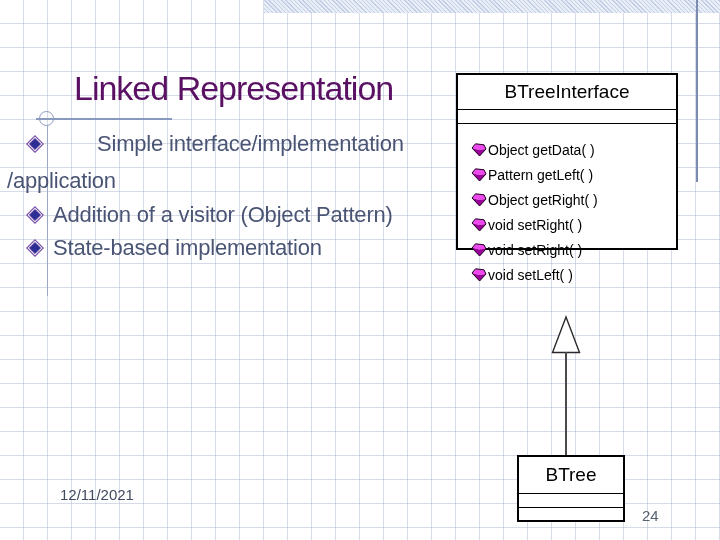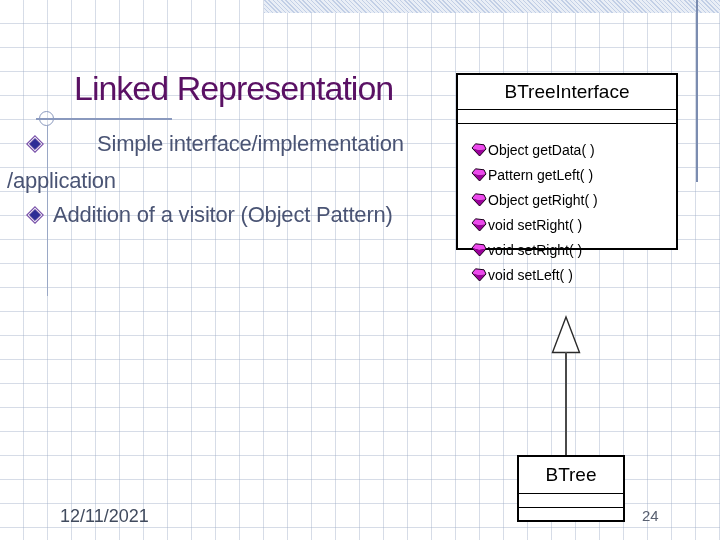--- a/index.html
+++ b/index.html
@@ -52,21 +52,21 @@
 
   .tri{position:absolute;left:551px;top:315px;width:30px;height:39px;}
   .connector{position:absolute;left:565px;top:352px;width:1.5px;height:104px;background:#4a4a4a;}
 
   .btree-box{left:517px;top:455px;width:108px;height:67px;}
   .btree-box .uml-class-name{height:36px;text-align:right;}
   .btree-box .compart-a{height:13px;border-top:1.5px solid #000;}
   .btree-box .compart-m{height:13px;border-top:1.5px solid #000;}
 
   
-  .footer-date{position:absolute;left:60px;top:506px;font-size:18px;color:#414b5e;}
+  .footer-date{position:absolute;left:60px;top:486px;font-size:15px;color:#414b5e;}
   .page-num{position:absolute;left:642px;top:507px;font-size:15px;color:#596070;text-align:center;}
 </style>
 </head>
 <body>
 
 <div class="slide">
 
   <div class="top-band"></div>
   <div class="right-rule"></div>
 
@@ -84,20 +84,27 @@
   </div>
   <div class="b-row r2">
     <span>/application</span>
   </div>
   <div class="b-row r3">
     <svg class="bullet" viewBox="0 0 18 18">
       <polygon points="9,0.8 17.2,9 9,17.2 0.8,9" fill="#ffffff" stroke="#7a52aa" stroke-width="1.2"></polygon>
       <polygon points="9,3.4 14.6,9 9,14.6 3.4,9" fill="#2d2d96" stroke="#4b2e8f" stroke-width="0.8"></polygon>
     </svg>
     <span>Addition of a visitor (Object Pattern)</span>
+  </div>
+  <div class="b-row r4">
+    <svg class="bullet" viewBox="0 0 18 18">
+      <polygon points="9,0.8 17.2,9 9,17.2 0.8,9" fill="#ffffff" stroke="#7a52aa" stroke-width="1.2"></polygon>
+      <polygon points="9,3.4 14.6,9 9,14.6 3.4,9" fill="#2d2d96" stroke="#4b2e8f" stroke-width="0.8"></polygon>
+    </svg>
+    <span>State-based implementation</span>
   </div>
 
   <div class="uml-box iface-box">
     <div class="uml-class-name">BTreeInterface</div>
     <div class="compart-attrs"></div>
     <div class="compart-methods">
       <div class="m-row">
         <svg class="gem" viewBox="0 0 16 14">
           <polygon points="4.5,0.8 13,1.8 15,6 8,7 1,5" fill="#ee49ee"></polygon>
           <polygon points="1,5 8,7 15,6 8.6,13 1,5" fill="#9c009c"></polygon>

